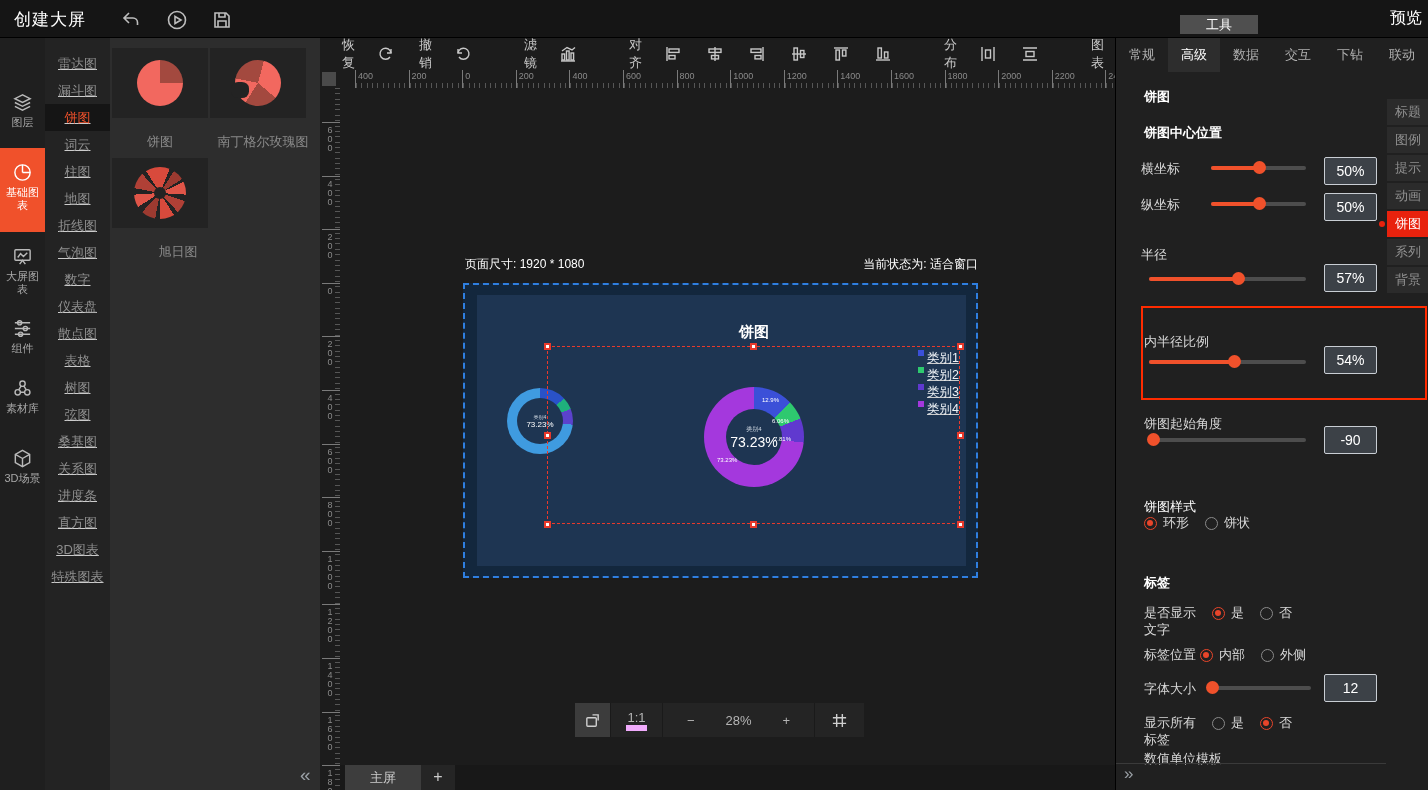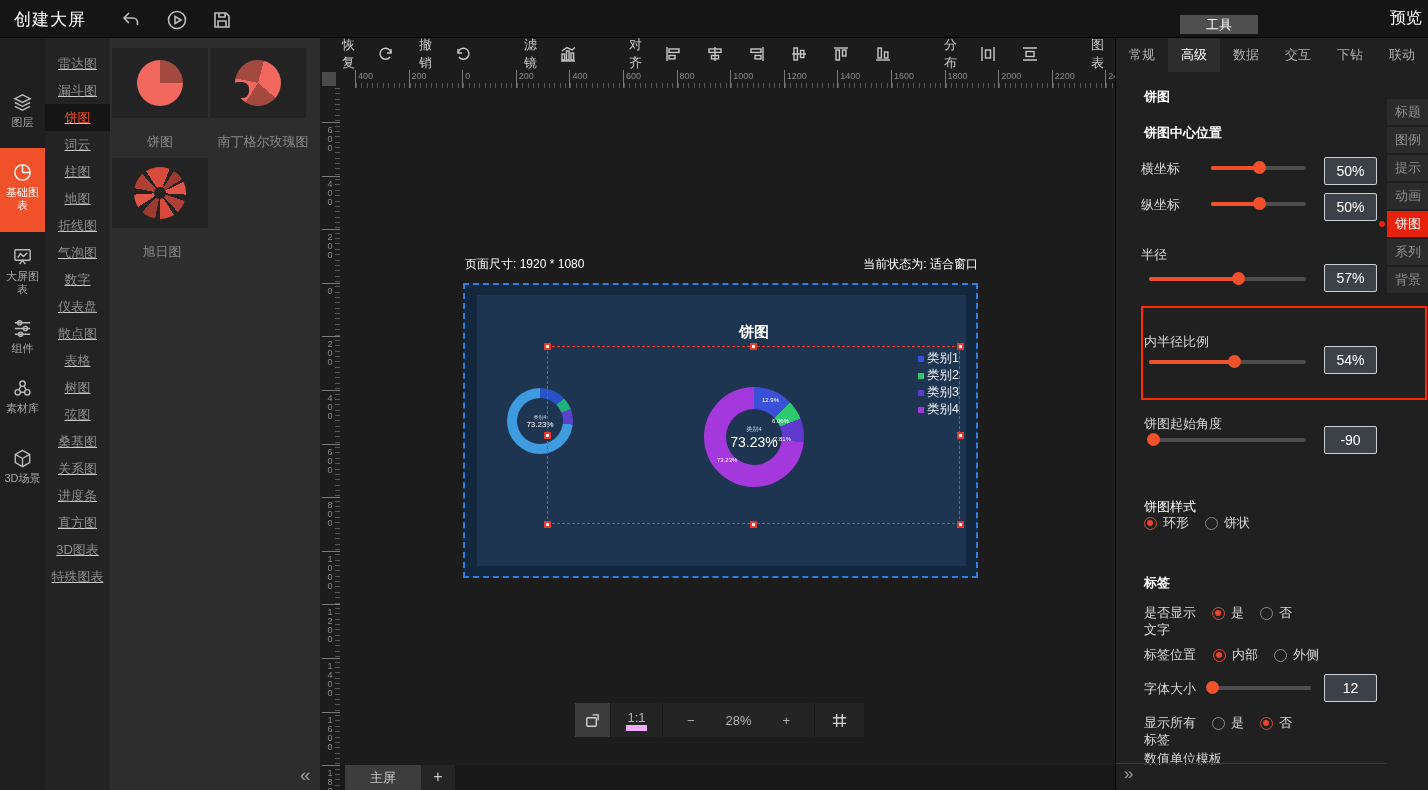--- a/index.html
+++ b/index.html
@@ -67,21 +67,21 @@
   .v-ruler .labels span { flex:0 0 53.6px; border-top:1px solid #7a7a7a; font-size:9px; color:#8a8a8a;
     writing-mode:vertical-lr; text-orientation:upright; padding:2px 0 0 3px; letter-spacing:-1px; }
 
   .page-meta { position:absolute; top:218px; font-size:12px; color:#fff; }
   .canvas-page { position:absolute; left:143px; top:245px; width:515px; height:295px;
     border:2px dashed #2f7fe0; background:#13273d; }
   .page-inner { position:absolute; left:12px; top:10px; width:489px; height:271px; background:#1e3552; }
 
   .chart-title { position:absolute; left:249px; top:38px; width:80px; text-align:center; font-size:15px; font-weight:bold; color:#fff; }
   .legend { position:absolute; left:453px; top:65px; }
-  .lg-row { display:flex; align-items:center; height:17px; cursor:pointer; }
+  .lg-row { display:flex; align-items:flex-start; height:17px; cursor:pointer;text-decoration:underline; }
   .lg-marker { width:6px; height:6px; margin-right:3px; }
   .lg-text { font-size:12.5px; color:#eef2f6; }
 
   .big-donut { position:absolute; left:239px; top:102px; width:100px; height:100px; border-radius:50%;
     background:conic-gradient(#3b50d8 0 12.9%, #2ec96f 0 18.96%, #6039cf 0 26.77%, #a438dd 0 100%); }
   .big-hole { position:absolute; left:22px; top:22px; width:56px; height:56px; border-radius:50%; background:#1e3552;
     display:flex; flex-direction:column; align-items:center; justify-content:center; }
   .big-hole .c-cat { font-size:6px; color:#cfd8e2; }
   .big-hole .c-val { font-size:14px; color:#fff; }
   .slice-lb { position:absolute; font-size:6px; color:#fff; }
@@ -250,21 +250,21 @@
       <div class="pie-thumb"></div>
     </div>
     <div class="thumb-card" style="left:100px;top:10px">
       <div class="rose-thumb"></div>
     </div>
     <div class="thumb-label" style="left:2px;top:95px">饼图</div>
     <div class="thumb-label" style="left:100px;top:95px;width:106px">南丁格尔玫瑰图</div>
     <div class="thumb-card" style="left:2px;top:120px">
       <div class="sun-thumb"></div>
     </div>
-    <div class="thumb-label" style="left:4px;top:205px">旭日图</div>
+    <div class="thumb-label" style="left:20px;top:205px">旭日图</div>
   </div>
 
   <div class="canvas-region">
 
     <div class="canvas-toolbar">
       <span class="t-label">恢复</span>
       <span class="t-ic"><svg viewBox="0 0 18 18">
             <path d="M14 8 A5.5 5.5 0 1 0 13 12"></path>
             <path d="M14 4 V8 H10"></path>
           </svg></span>
@@ -533,21 +533,21 @@
 
     <div class="rp-el wrap-label" style="left:28px;top:566px">是否显示文字</div>
     <div class="radio-row" style="left:96px;top:566px">
       <span class="radio sel"></span>
       <span class="rlabel">是</span>
       <span class="radio"></span>
       <span class="rlabel">否</span>
     </div>
 
     <div class="rp-el" style="left:28px;top:608px">标签位置</div>
-    <div class="radio-row" style="left:97px;top:608px">
+    <div class="radio-row" style="left:84px;top:608px">
       <span class="radio sel"></span>
       <span class="rlabel">内部</span>
       <span class="radio"></span>
       <span class="rlabel">外侧</span>
     </div>
 
     <div class="rp-el" style="left:28px;top:642px">字体大小</div>
     <div class="slider" style="left:91px;top:648px;width:104px">
       <div class="fill" style="width:5%"></div>
         <div class="thumb" style="left:calc(5% - 6px)"></div>

